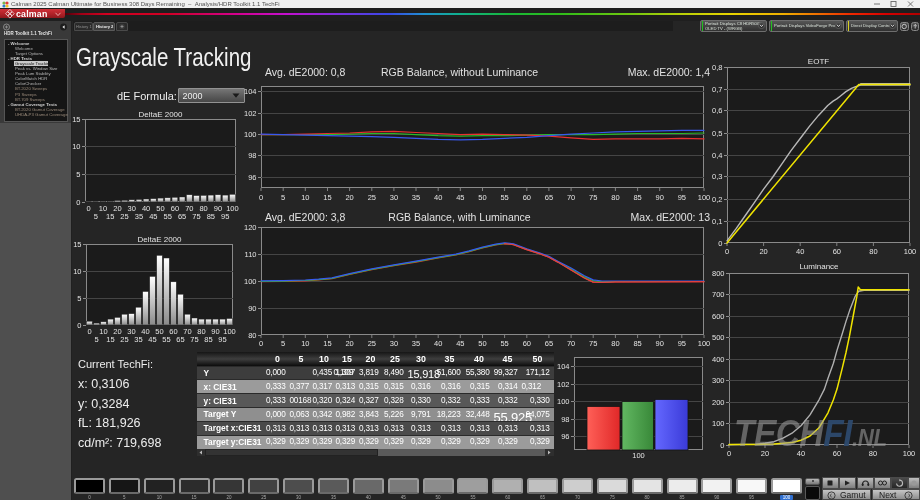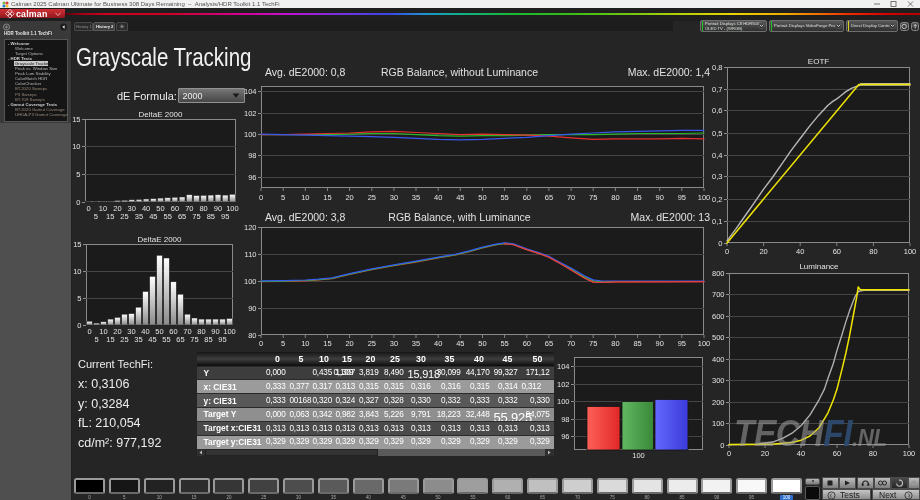--- a/index.html
+++ b/index.html
@@ -363,22 +363,22 @@
       <line x1="417.7" y1="130" x2="417.7" y2="133" stroke="#aaa" stroke-width="0.7"></line>
       <text x="417.7" y="141" font-size="7.5" text-anchor="middle">90</text>
       <line x1="439.8" y1="130" x2="439.8" y2="133" stroke="#aaa" stroke-width="0.7"></line>
       <text x="439.8" y="141" font-size="7.5" text-anchor="middle">95</text>
       <line x1="462.0" y1="130" x2="462.0" y2="133" stroke="#aaa" stroke-width="0.7"></line>
       <text x="462.0" y="141" font-size="7.5" text-anchor="middle">100</text>
     </svg>
 <div class="txt" style="left:78px;top:358px;font-size:11px;color:#ededed;">Current TechFi:</div>
 <div class="txt" style="left:78px;top:377px;font-size:12.5px;color:#ededed;">x: 0,3106</div>
 <div class="txt" style="left:78px;top:396.5px;font-size:12.5px;color:#ededed;">y: 0,3284</div>
-<div class="txt" style="left:78px;top:416px;font-size:12.5px;color:#ededed;">fL: 210,054</div>
-<div class="txt" style="left:78px;top:435.5px;font-size:12.5px;color:#ededed;">cd/m²: 977,192</div>
+<div class="txt" style="left:78px;top:416px;font-size:12.5px;color:#ededed;">fL: 181,926</div>
+<div class="txt" style="left:78px;top:435.5px;font-size:12.5px;color:#ededed;">cd/m²: 719,698</div>
 <div class="abs" style="left:196.5px;top:352px;width:357px;height:13.5px;background:linear-gradient(180deg,#161616 0%,#3e3e3e 50%,#0c0c0c 100%);"></div>
 <div class="txt" style="left:265.5px;top:354.2px;width:24px;font-size:8.8px;font-weight:bold;color:#fff;text-align:center;">0</div>
 <div class="txt" style="left:289.5px;top:354.2px;width:23px;font-size:8.8px;font-weight:bold;color:#fff;text-align:center;">5</div>
 <div class="txt" style="left:312.5px;top:354.2px;width:23px;font-size:8.8px;font-weight:bold;color:#fff;text-align:center;">10</div>
 <div class="txt" style="left:335.5px;top:354.2px;width:23px;font-size:8.8px;font-weight:bold;color:#fff;text-align:center;">15</div>
 <div class="txt" style="left:358.5px;top:354.2px;width:24px;font-size:8.8px;font-weight:bold;color:#fff;text-align:center;">20</div>
 <div class="txt" style="left:382.5px;top:354.2px;width:25px;font-size:8.8px;font-weight:bold;color:#fff;text-align:center;">25</div>
 <div class="txt" style="left:407.5px;top:354.2px;width:27px;font-size:8.8px;font-weight:bold;color:#fff;text-align:center;">30</div>
 <div class="txt" style="left:434.5px;top:354.2px;width:30px;font-size:8.8px;font-weight:bold;color:#fff;text-align:center;">35</div>
 <div class="txt" style="left:464.5px;top:354.2px;width:29px;font-size:8.8px;font-weight:bold;color:#fff;text-align:center;">40</div>
@@ -386,22 +386,22 @@
 <div class="txt" style="left:521.5px;top:354.2px;width:32px;font-size:8.8px;font-weight:bold;color:#fff;text-align:center;">50</div>
 <div class="abs" style="left:196.5px;top:365.5px;width:357px;height:13.9px;background:#3d3d3d;border-top:0.5px solid #2a2a2a;"></div>
 <div class="txt" style="left:203.5px;top:367.7px;font-size:8.4px;font-weight:bold;color:#fff;">Y</div>
 <div class="txt" style="left:265.5px;top:367.9px;width:20px;font-size:8.2px;letter-spacing:-0.2px;color:#fff;text-align:right;">0,000</div>
 <div class="txt" style="left:289.5px;top:367.9px;width:19px;font-size:8.2px;letter-spacing:-0.2px;color:#fff;text-align:right;padding-left:44px;">0,109</div>
 <div class="txt" style="left:312.5px;top:367.9px;width:19px;font-size:8.2px;letter-spacing:-0.2px;color:#fff;text-align:right;">0,435</div>
 <div class="txt" style="left:335.5px;top:367.9px;width:19px;font-size:8.2px;letter-spacing:-0.2px;color:#fff;text-align:right;">1,307</div>
 <div class="txt" style="left:358.5px;top:367.9px;width:20px;font-size:8.2px;letter-spacing:-0.2px;color:#fff;text-align:right;">3,819</div>
 <div class="txt" style="left:382.5px;top:367.9px;width:21px;font-size:8.2px;letter-spacing:-0.2px;color:#fff;text-align:right;">8,490</div>
 <div class="txt" style="left:407.5px;top:367.9px;width:23px;font-size:11px;letter-spacing:-0.2px;color:#fff;text-align:right;">15,918</div>
-<div class="txt" style="left:434.5px;top:367.9px;width:26px;font-size:8.2px;letter-spacing:-0.2px;color:#fff;text-align:right;">30,099</div>
-<div class="txt" style="left:464.5px;top:367.9px;width:25px;font-size:8.2px;letter-spacing:-0.2px;color:#fff;text-align:right;">44,170</div>
+<div class="txt" style="left:434.5px;top:367.9px;width:26px;font-size:8.2px;letter-spacing:-0.2px;color:#fff;text-align:right;">51,600</div>
+<div class="txt" style="left:464.5px;top:367.9px;width:25px;font-size:8.2px;letter-spacing:-0.2px;color:#fff;text-align:right;">55,380</div>
 <div class="txt" style="left:493.5px;top:367.9px;width:24px;font-size:8.2px;letter-spacing:-0.2px;color:#fff;text-align:right;">99,327</div>
 <div class="txt" style="left:521.5px;top:367.9px;width:28px;font-size:8.2px;letter-spacing:-0.2px;color:#fff;text-align:right;">171,12</div>
 <div class="abs" style="left:196.5px;top:379.4px;width:357px;height:13.9px;background:#9b9b9b;border-top:0.5px solid #2a2a2a;"></div>
 <div class="txt" style="left:203.5px;top:381.6px;font-size:8.4px;font-weight:bold;color:#fff;">x: CIE31</div>
 <div class="txt" style="left:265.5px;top:381.8px;width:20px;font-size:8.2px;letter-spacing:-0.2px;color:#fff;text-align:right;">0,333</div>
 <div class="txt" style="left:289.5px;top:381.8px;width:19px;font-size:8.2px;letter-spacing:-0.2px;color:#fff;text-align:right;">0,377</div>
 <div class="txt" style="left:312.5px;top:381.8px;width:19px;font-size:8.2px;letter-spacing:-0.2px;color:#fff;text-align:right;">0,317</div>
 <div class="txt" style="left:335.5px;top:381.8px;width:19px;font-size:8.2px;letter-spacing:-0.2px;color:#fff;text-align:right;">0,313</div>
 <div class="txt" style="left:358.5px;top:381.8px;width:20px;font-size:8.2px;letter-spacing:-0.2px;color:#fff;text-align:right;">0,315</div>
 <div class="txt" style="left:382.5px;top:381.8px;width:21px;font-size:8.2px;letter-spacing:-0.2px;color:#fff;text-align:right;">0,315</div>
@@ -664,21 +664,21 @@
     </svg>
 <svg class="abs" style="left:890.7px;top:477px;" width="17" height="12">
       <path d="M8.5 3.2 A3 3 0 1 1 5.6 6.5" fill="none" stroke="#bbb" stroke-width="1.1"></path>
       <path d="M8.5 1.8 L10 3.2 L8.5 4.6 Z" fill="#bbb"></path>
     </svg>
 <svg class="abs" style="left:907.8px;top:477px;" width="17" height="12">
       <circle cx="6" cy="6" r="2.6" fill="#999"></circle>
     </svg>
 <div class="abs" style="left:822px;top:489px;width:49px;height:11px;background:linear-gradient(180deg,#c6c6c6,#8e8e8e);border:0.5px solid #4a4a4a;"></div>
 <div class="abs" style="left:871.5px;top:489px;width:48.5px;height:11px;background:linear-gradient(180deg,#c6c6c6,#8e8e8e);border:0.5px solid #4a4a4a;"></div>
-<div class="txt" style="left:840px;top:490px;font-size:8.5px;color:#1e1e1e;">Tests</div>
+<div class="txt" style="left:840px;top:490px;font-size:8.5px;color:#1e1e1e;">Gamut</div>
 <div class="txt" style="left:879px;top:490px;font-size:8.5px;color:#1e1e1e;">Next</div>
 <svg class="abs" style="left:827px;top:490.5px;" width="9" height="9">
       <circle cx="4.5" cy="4.5" r="3.6" fill="none" stroke="#333" stroke-width="0.9"></circle>
       <path d="M3 4.5 L4.6 3 M3 4.5 L4.6 6" fill="none" stroke="#333" stroke-width="0.9"></path>
     </svg>
 <svg class="abs" style="left:904px;top:490.5px;" width="9" height="9">
       <circle cx="4.5" cy="4.5" r="3.6" fill="none" stroke="#333" stroke-width="0.9"></circle>
       <path d="M6 4.5 L4.4 3 M6 4.5 L4.4 6" fill="none" stroke="#333" stroke-width="0.9"></path>
     </svg>
 </div>

